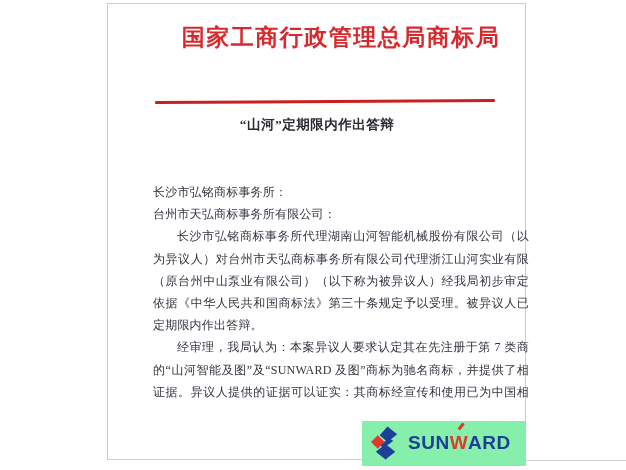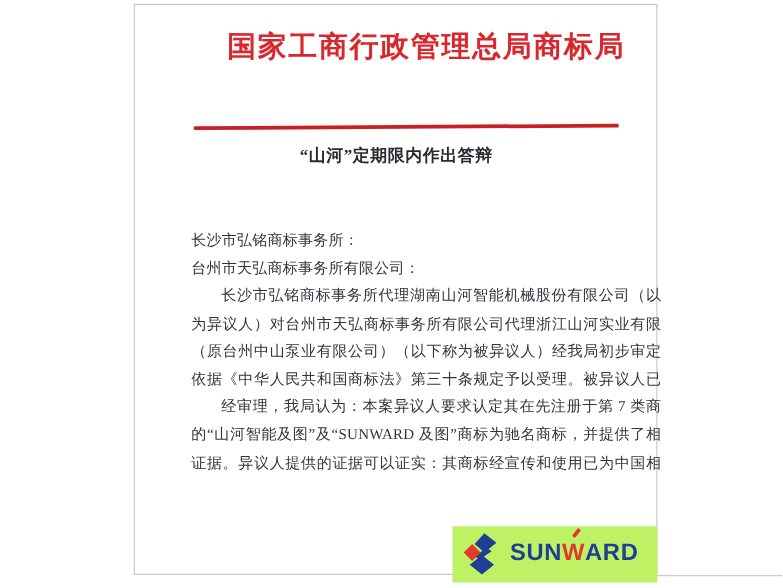--- a/index.html
+++ b/index.html
@@ -33,21 +33,21 @@
     position:absolute;left:143px;top:181px;width:386px;color:#33333f;
   }
   .bline{
     font-size:12px;line-height:22.2px;height:22.2px;overflow:hidden;
     font-weight:500;letter-spacing:0.2px;margin-left:10px;
   }
   .bline.fill{text-align:justify;text-align-last:justify;}
   .bline.indent{padding-left:24px;}
   #logo-box{
     position:absolute;left:362px;top:421px;width:164px;height:45px;
-    background:#bef264;display:flex;align-items:center;
+    background:#86efac;display:flex;align-items:center;
     font-family:"Liberation Sans","DejaVu Sans",sans-serif;
   }
   #logo-icon{width:33px;height:36px;margin-left:8px;flex:0 0 auto;}
   #logo-text{
     font-size:19px;font-weight:700;letter-spacing:0.5px;margin-left:5px;
     white-space:nowrap;position:relative;top:-1px;
   }
   .lg-blue{color:#1d3f96;}
   .lg-red{color:#e0392e;position:relative;}
   .w-accent{
@@ -72,20 +72,21 @@
 
   <div class="doc-title">“山河”定期限内作出答辩</div>
 
   <div id="body-block">
       <div class="bline">长沙市弘铭商标事务所：</div>
       <div class="bline">台州市天弘商标事务所有限公司：</div>
       <div class="bline indent fill">长沙市弘铭商标事务所代理湖南山河智能机械股份有限公司（以下称</div>
       <div class="bline fill">为异议人）对台州市天弘商标事务所有限公司代理浙江山河实业有限公司</div>
       <div class="bline fill">（原台州中山泵业有限公司）（以下称为被异议人）经我局初步审定并刊</div>
       <div class="bline fill">依据《中华人民共和国商标法》第三十条规定予以受理。被异议人已在规</div>
+      <div class="bline">定期限内作出答辩。</div>
       <div class="bline indent fill">经审理，我局认为：本案异议人要求认定其在先注册于第 7 类商品上</div>
       <div class="bline fill">的“山河智能及图”及“SUNWARD 及图”商标为驰名商标，并提供了相关</div>
       <div class="bline fill">证据。异议人提供的证据可以证实：其商标经宣传和使用已为中国相关公</div>
     </div>
 
   <div id="logo-box">
     <svg id="logo-icon" viewBox="0 0 34 36" xmlns="http://www.w3.org/2000/svg">
       <polygon points="18,0 28,8 18,16 10,9" fill="#1d3f96"></polygon>
       <polygon points="16,18 26,26 16,34 6,26" fill="#1d3f96"></polygon>
       <polygon points="20,12 24,15 14,22 10,19" fill="#1d3f96"></polygon>

